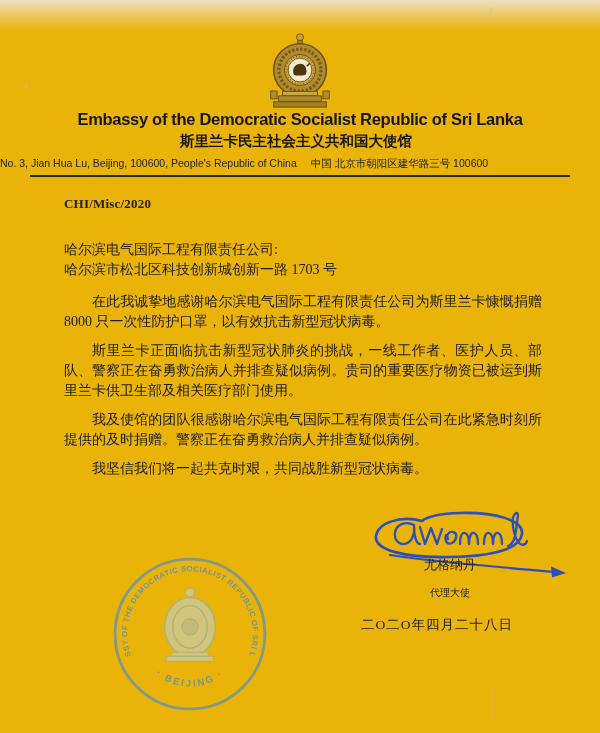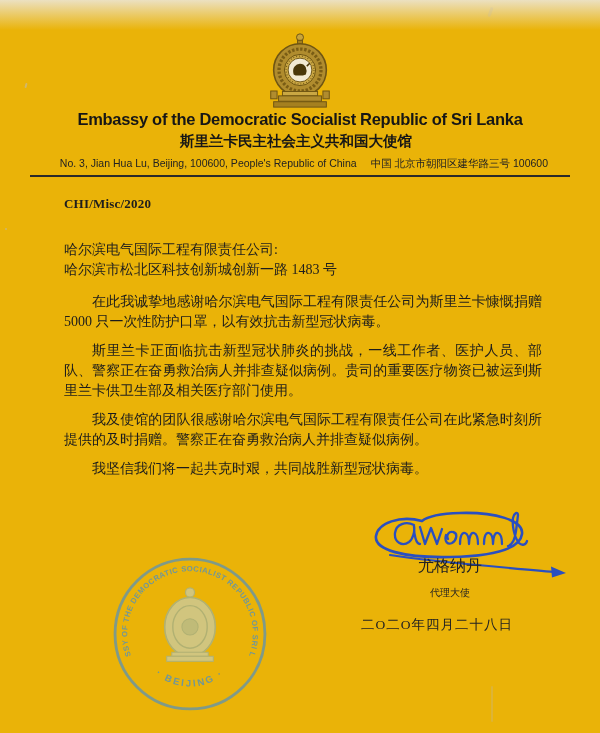--- a/index.html
+++ b/index.html
@@ -17,38 +17,38 @@
   .a3{left:491px;top:686px;width:2px;height:36px;opacity:.25;}
   .a4{left:489px;top:7px;width:3px;height:10px;opacity:.2;transform:rotate(20deg);}
 
   
   .emblem{position:absolute;left:258px;top:31px;}
   .title-en{position:absolute;top:110px;left:0;width:600px;text-align:center;
     font-family:"Liberation Sans","DejaVu Sans",sans-serif;
     font-size:16.5px;font-weight:bold;letter-spacing:-0.3px;color:#161616;}
   .title-zh{position:absolute;top:132px;left:0;width:592px;text-align:center;
     font-size:14.5px;font-weight:bold;color:#161616;}
-  .addr{position:absolute;top:157px;left:0;width:548px;text-align:right;
+  .addr{position:absolute;top:157px;left:0;width:548px;text-align:left;
     font-family:"Liberation Sans","DejaVu Sans",sans-serif;
     font-size:10.5px;color:#222;}
   .addr .zh{margin-left:14px;}
   .rule{position:absolute;top:175px;left:30px;width:540px;border-top:2px solid #2a2a2a;}
 
   
   .letter-body{position:absolute;left:64px;top:196px;width:478px;}
   .ref{font-size:13px;font-weight:bold;margin:0 0 28px 0;letter-spacing:.2px;font-family:Liberation Serif, serif;}
   .recipient{margin:0 0 12px 0;}
   .recipient p{margin:0;font-size:14px;line-height:20px;}
   .paras p{margin:0 0 9px 0;font-size:14px;line-height:20px;text-indent:2em;
     text-align:justify;color:#1c1c1c;}
 
   
   .sig-svg{position:absolute;left:362px;top:505px;}
   .sig-name{position:absolute;left:398px;top:556px;width:104px;text-align:center;
-    font-size:16px;color:#222;}
+    font-size:13px;color:#222;}
   .sig-title{position:absolute;left:398px;top:586px;width:104px;text-align:center;
     font-size:10px;color:#222;}
   .sig-date{position:absolute;left:352px;top:616px;width:170px;text-align:center;
     font-size:13.5px;letter-spacing:1px;color:#222;}
 
   
   .seal{position:absolute;left:111px;top:555px;opacity:.85;}
   .seal text{font-family:"Liberation Sans","DejaVu Sans",sans-serif;font-weight:bold;}
 </style>
 </head>
@@ -84,24 +84,24 @@
   <div class="title-zh">斯里兰卡民主社会主义共和国大使馆</div>
   <div class="addr">
     <span class="en">No. 3, Jian Hua Lu, Beijing, 100600, People's Republic of China</span><span class="zh">中国 北京市朝阳区建华路三号 100600</span>
   </div>
   <div class="rule"></div>
 
   <div class="letter-body">
     <p class="ref">CHI/Misc/2020</p>
     <div class="recipient">
       <p>哈尔滨电气国际工程有限责任公司:</p>
-      <p>哈尔滨市松北区科技创新城创新一路 1483 号</p>
+      <p>哈尔滨市松北区科技创新城创新一路 1703 号</p>
     </div>
     <div class="paras">
-      <p>在此我诚挚地感谢哈尔滨电气国际工程有限责任公司为斯里兰卡慷慨捐赠 5000 只一次性防护口罩，以有效抗击新型冠状病毒。</p>
+      <p>在此我诚挚地感谢哈尔滨电气国际工程有限责任公司为斯里兰卡慷慨捐赠 8000 只一次性防护口罩，以有效抗击新型冠状病毒。</p>
       <p>斯里兰卡正面临抗击新型冠状肺炎的挑战，一线工作者、医护人员、部队、警察正在奋勇救治病人并排查疑似病例。贵司的重要医疗物资已被运到斯里兰卡供卫生部及相关医疗部门使用。</p>
       <p>我及使馆的团队很感谢哈尔滨电气国际工程有限责任公司在此紧急时刻所提供的及时捐赠。警察正在奋勇救治病人并排查疑似病例。</p>
       <p>我坚信我们将一起共克时艰，共同战胜新型冠状病毒。</p>
     </div>
   </div>
 
   <svg class="sig-svg" width="206" height="76" viewBox="0 0 206 76">
     <g fill="none" stroke="#2a4fc0" stroke-linecap="round" stroke-linejoin="round">
       <path stroke-width="2.6" d="M 60 16 C 38 10 16 18 14 31 C 12 45 42 53 88 52 C 132 51 158 44 160 29 C 162 15 132 7 98 8 C 80 8.5 66 11 60 16"></path>
       <path stroke-width="2.3" d="M 52 20 C 44 16 34 19 33 28 C 32 37 40 42 47 37 C 51 34 53 26 52 21 C 52 30 54 39 58 39 M 58 22 L 63 39 L 69 23 L 75 39 L 80 24 M 84 30 C 82 37 86 40 90 38 C 95 35 96 28 91 27 C 87 26 84 30 86 34 M 98 39 C 98 31 100 27 103 28 C 106 29 107 33 107 39 C 107 32 109 27 112 28 C 115 29 116 33 116 39 M 122 39 C 122 31 124 27 127 28 C 130 29 131 33 131 39 C 131 32 133 27 136 28 C 139 29 140 33 140 39 M 146 41 C 150 40 153 34 154 26 L 156 10 C 156 6 152 8 151 13 C 150 20 152 32 157 38 C 160 41 164 40 165 36"></path>

